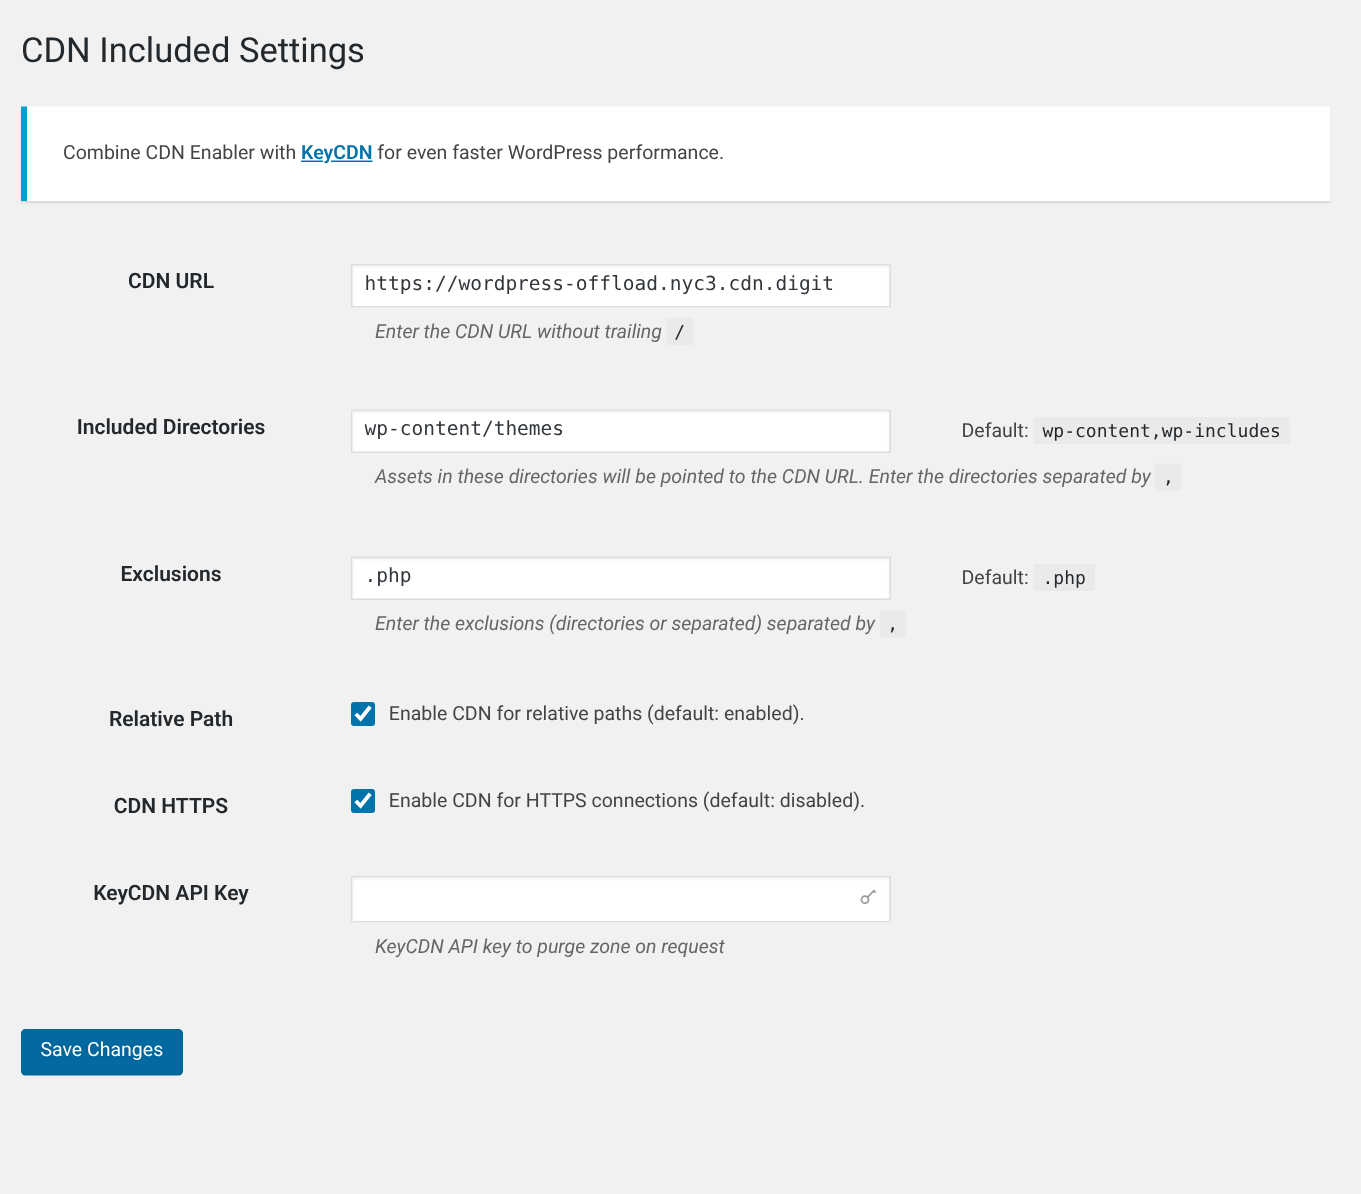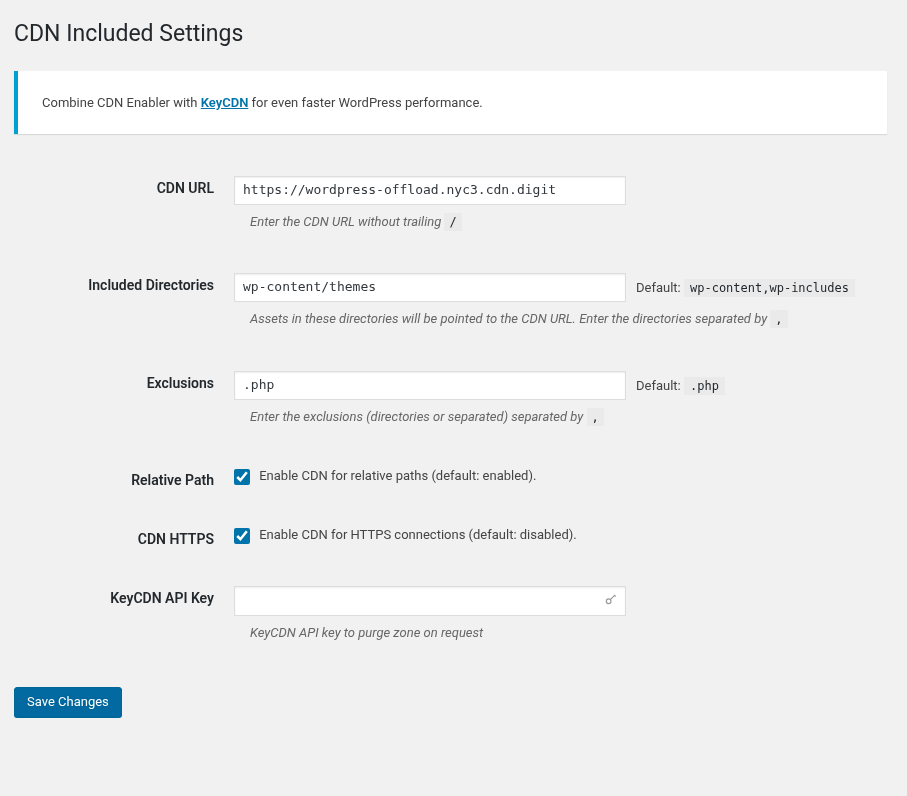--- a/index.html
+++ b/index.html
@@ -42,36 +42,36 @@
       font-weight: 600;
     }
 
     .form-table {
       width: 100%;
       border-collapse: collapse;
     }
 
     .form-table th {
       vertical-align: top;
-      text-align: right;
+      text-align: center;
       padding: 20px 10px 20px 0;
       width: 210px;
       font-weight: 600;
       font-size: 14px;
       line-height: 1.3;
       color: #23282d;
     }
 
     .form-table td {
       padding: 17px 10px 25px 10px;
       vertical-align: top;
     }
 
     .regular-text {
-      width: 392px;
+      width: 360px;
       padding: 5px 8px;
       font-size: 14px;
       line-height: 1.3;
       border: 1px solid #ddd;
       border-radius: 0;
       box-shadow: inset 0 1px 2px rgba(0,0,0,.07);
       background-color: #fff;
       color: #32373c;
       font-family: inherit;
     }
@@ -156,20 +156,21 @@
       top: 50%;
       transform: translateY(-50%);
       color: #999;
       pointer-events: none;
     }
 
     .inline-row {
       display: flex;
       align-items: center;
       flex-wrap: wrap;
+      gap: 37px;
     }
   </style>
 </head>
 <body>
 
 
 
 <h1>CDN Included Settings</h1>
 
 <div class="notice">

